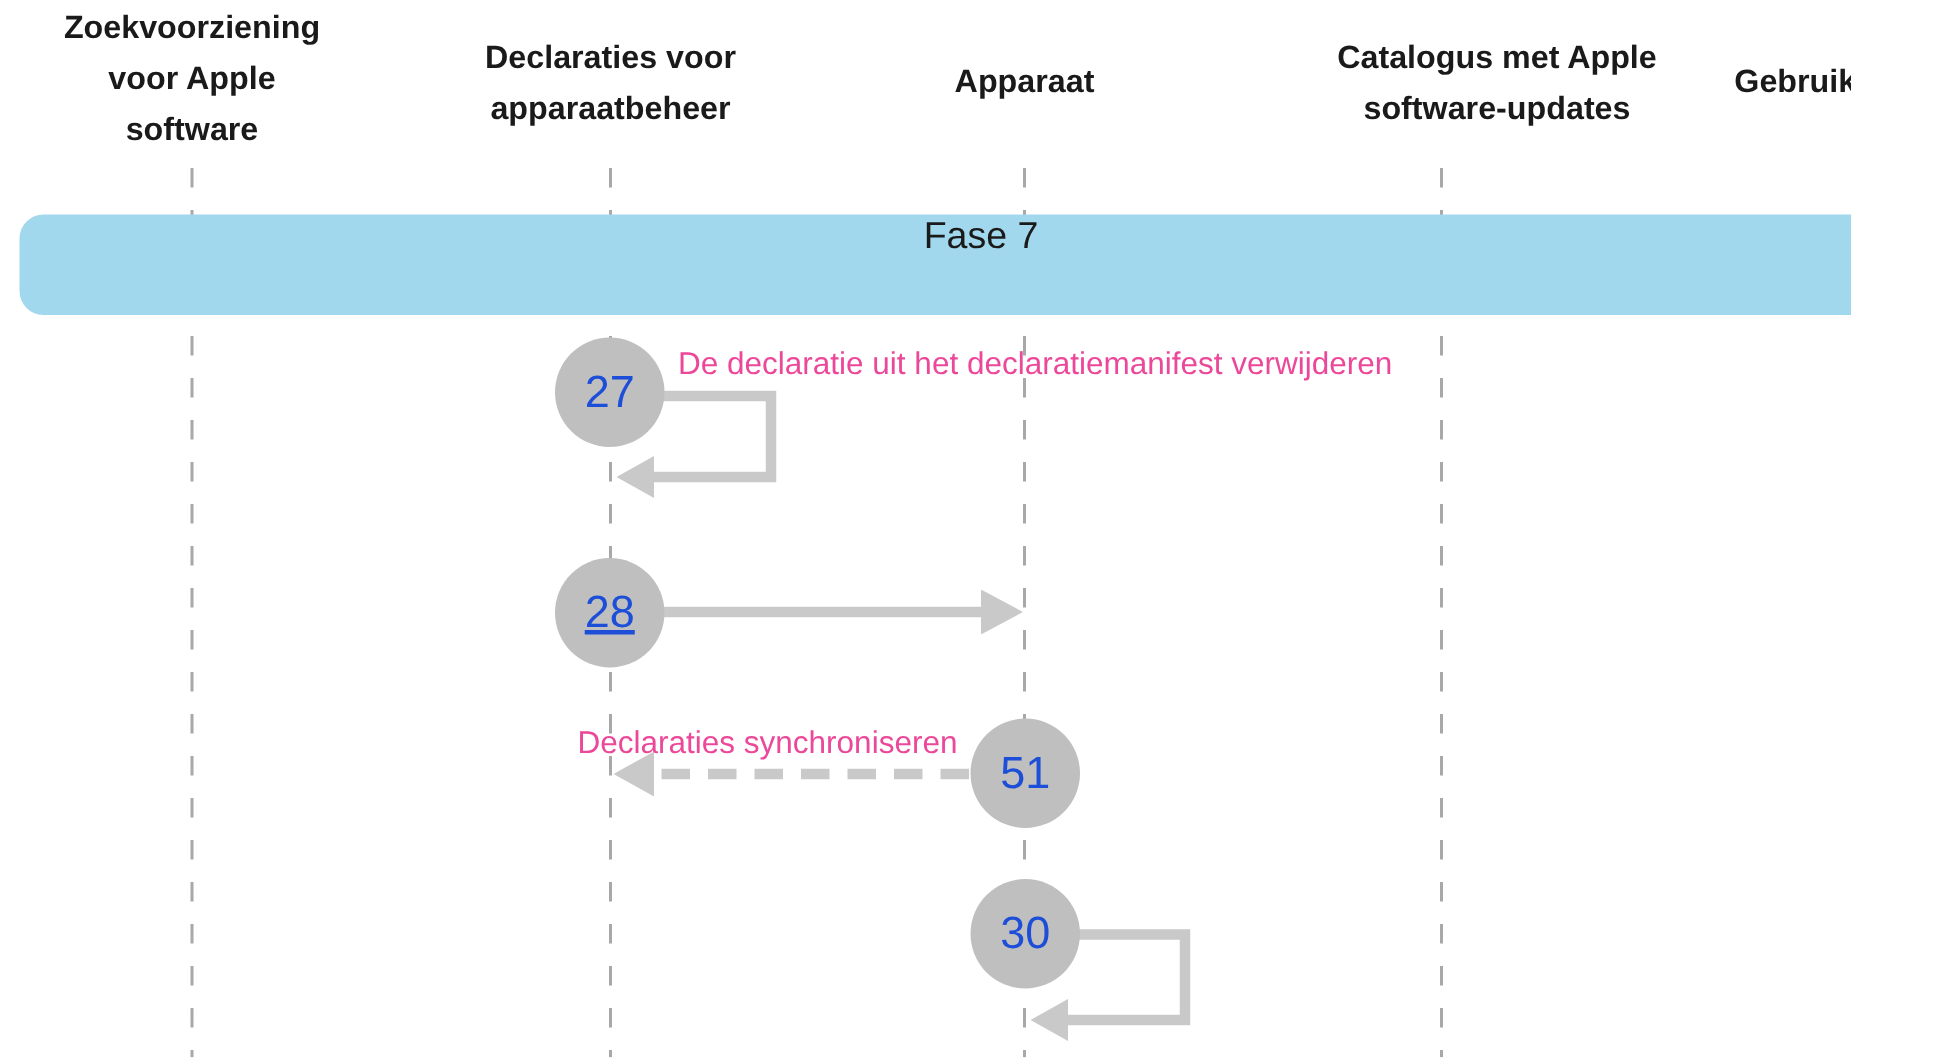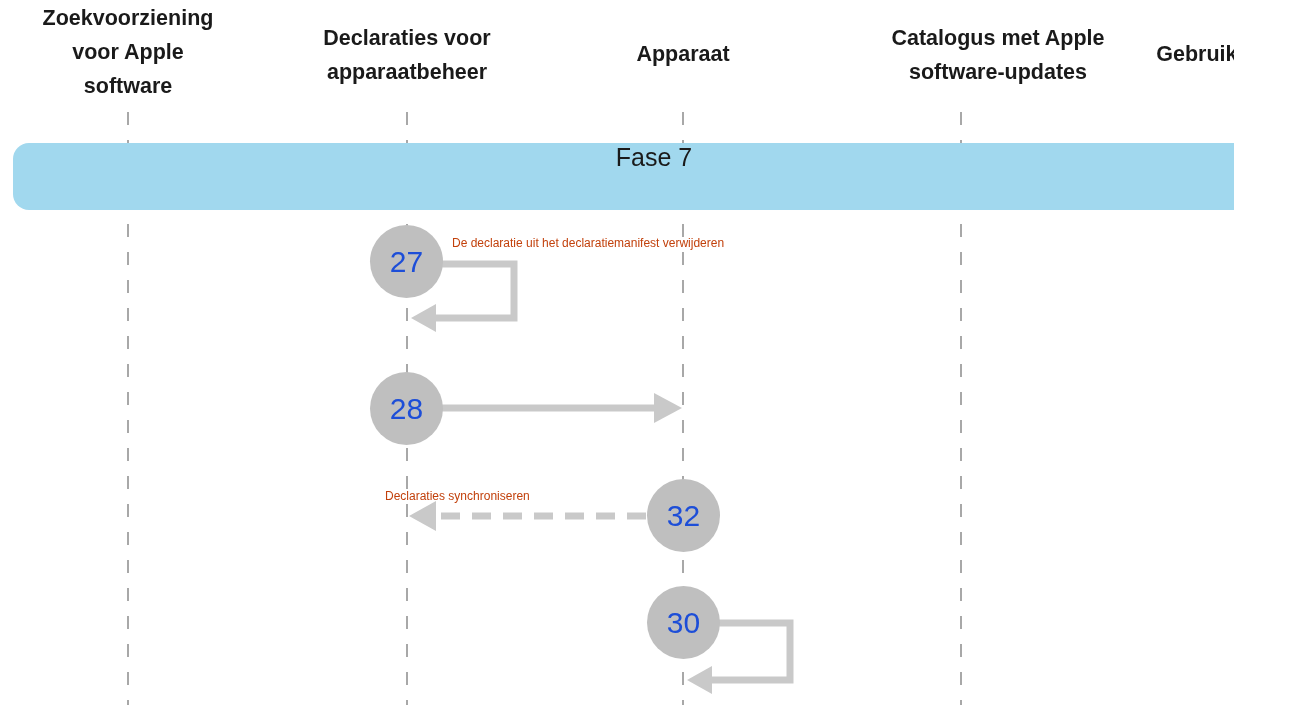--- a/index.html
+++ b/index.html
@@ -44,30 +44,30 @@
   .step-circle {
     position: absolute;
     width: 73px; height: 73px;
     border-radius: 50%;
     background: #bfbfbf;
     display: flex; align-items: center; justify-content: center;
     font-size: 30px;
     color: #1d4ed8;
   }
   .circle-27 { left: 370px; top: 225px; }
-  .circle-28 { left: 370px; top: 372px; }
+  .circle-28 { left: 370px; top: 372px; text-decoration: underline; }
   .circle-29 { left: 647px; top: 479px; }
   .circle-30 { left: 647px; top: 586px; }
 
   .msg-label {
     position: absolute;
-    font-size: 12px;
+    font-size: 21px;
     line-height: 24px;
     white-space: nowrap;
-    color: #c2410c;
+    color: #ec4899;
   }
   .label-27 { left: 452px; top: 231px; }
   .label-28 { left: 452px; top: 377px; }
   .label-29 { left: 385px; top: 484px; }
   .label-30 { left: 727px; top: 591px; }
 </style>
 </head>
 <body>
 
 <div class="diagram">
@@ -105,19 +105,19 @@
   <div class="actor actor-3">Catalogus met Apple
 software-updates</div>
   <div class="actor actor-4">Gebruiker</div>
 
   <div class="banner">
     <span>Fase 7</span>
   </div>
 
   <div class="step-circle circle-27">27</div>
   <div class="step-circle circle-28">28</div>
-  <div class="step-circle circle-29">32</div>
+  <div class="step-circle circle-29">51</div>
   <div class="step-circle circle-30">30</div>
 
   <div class="msg-label label-27">De declaratie uit het declaratiemanifest verwijderen</div>
   <div class="msg-label label-29">Declaraties synchroniseren</div>
 
 </div>
 
 </body></html>

